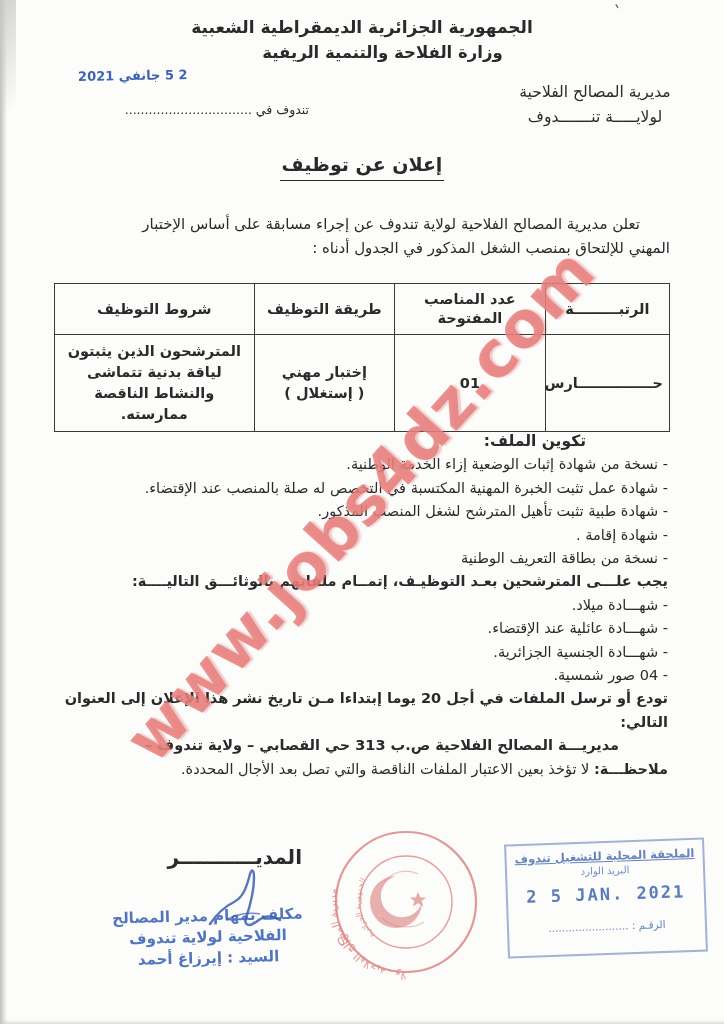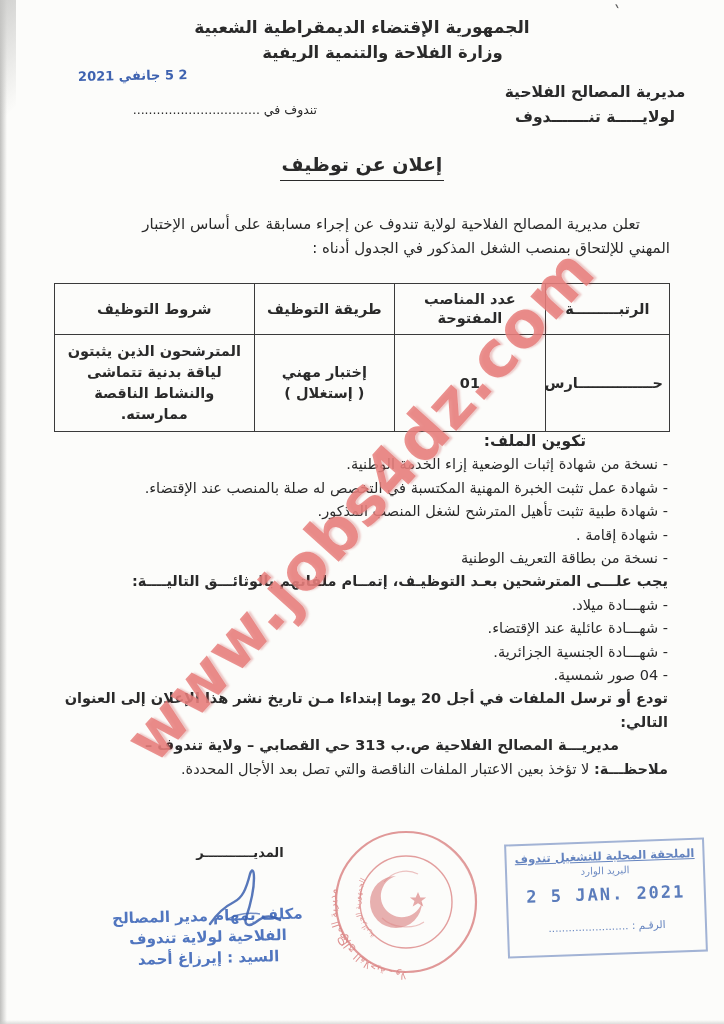--- a/index.html
+++ b/index.html
@@ -25,24 +25,24 @@
     text-shadow:0 0 1px rgba(255,255,255,.65), 2px 2px 2px rgba(190,40,40,.25);
     z-index:5;pointer-events:none;font-family:"DejaVu Sans",sans-serif;
   }
 
   .hdr{position:absolute;top:14px;left:0;right:0;text-align:center;font-weight:bold;}
   .hdr .l1{font-size:17px;line-height:26px;}
   .hdr .l2{font-size:16.5px;line-height:25px;padding-left:41px;}
 
   .date-hand{position:absolute;top:68px;left:78px;width:110px;color:#3f63b0;
     font-size:13px;font-weight:bold;transform:rotate(-1deg);direction:rtl;text-align:left;}
-  .place-line{position:absolute;top:102px;left:92px;width:225px;font-size:12.5px;direction:rtl;text-align:right;}
+  .place-line{position:absolute;top:102px;left:84px;width:225px;font-size:12.5px;direction:rtl;text-align:right;}
 
   .dir-block{position:absolute;top:80px;right:24px;width:210px;text-align:center;
-    font-weight:bold;font-size:15.5px;line-height:25px;}
+    font-weight:normal;font-size:15.5px;line-height:25px;}
 
   .doc-title{position:absolute;top:153px;left:0;right:0;text-align:center;}
   .doc-title span{font-size:19px;font-weight:bold;border-bottom:1.6px solid #2a2a2a;padding:0 2px 5px 2px;}
 
   .intro{position:absolute;top:213px;right:54px;left:42px;font-size:15px;line-height:23.5px;text-align:right;}
   .intro .ind{text-indent:30px;}
 
   table.ann{position:absolute;top:283px;right:54px;left:54px;width:616px;
     border-collapse:collapse;table-layout:fixed;z-index:2;}
   table.ann th,table.ann td{border:1.6px solid #3a3a3a;font-size:14.5px;
@@ -51,21 +51,21 @@
   table.ann td{height:90px;line-height:21px;}
   .col-rank{width:122px;} .col-num{width:148px;} .col-method{width:138px;} .col-cond{width:196px;}
 
   .docs{position:absolute;top:430px;right:56px;left:36px;font-size:14.5px;
     line-height:23.4px;text-align:right;z-index:2;}
   .docs .heading{font-weight:bold;font-size:15.5px;padding-right:82px;}
   .docs .bold{font-weight:bold;}
   .docs .center{text-align:center;padding-left:60px;}
 
   .director{position:absolute;top:845px;left:178px;width:124px;text-align:center;
-    font-weight:bold;font-size:13px;z-index:3;}
+    font-weight:bold;font-size:20px;z-index:3;}
   .sig{position:absolute;left:196px;top:862px;z-index:4;}
   .blue-stamp{position:absolute;top:906px;left:92px;width:232px;text-align:center;
     color:#3a64b8;font-weight:bold;font-size:15px;line-height:21px;
     transform:rotate(-1.5deg);opacity:.88;z-index:3;}
 
   .round-stamp{position:absolute;left:326px;top:822px;z-index:3;opacity:.8;}
 
   .rect-stamp{position:absolute;left:506px;top:841px;width:196px;height:110px;
     border:2px solid rgba(72,106,176,.5);transform:rotate(-2deg);
     color:#4a6fb5;text-align:center;z-index:3;background:rgba(255,255,255,.0);}
@@ -81,21 +81,21 @@
 <div class="page">
 
   <div class="edge-left"></div>
   <div class="edge-topleft"></div>
   <div class="edge-bottom"></div>
   <div class="pen-mark">ˋ</div>
 
   <div class="watermark">www.jobs4dz.com</div>
 
   <div class="hdr">
-    <div class="l1">الجمهورية الإقتضاء الديمقراطية الشعبية</div>
+    <div class="l1">الجمهورية الجزائرية الديمقراطية الشعبية</div>
     <div class="l2">وزارة الفلاحة والتنمية الريفية</div>
   </div>
 
   <div class="date-hand">2 5 جانفي 2021</div>
   <div class="place-line">تندوف في ................................</div>
 
   <div class="dir-block">
     <div>مديرية المصالح الفلاحية</div>
     <div>لولايـــــة تنـــــــدوف</div>
   </div>

